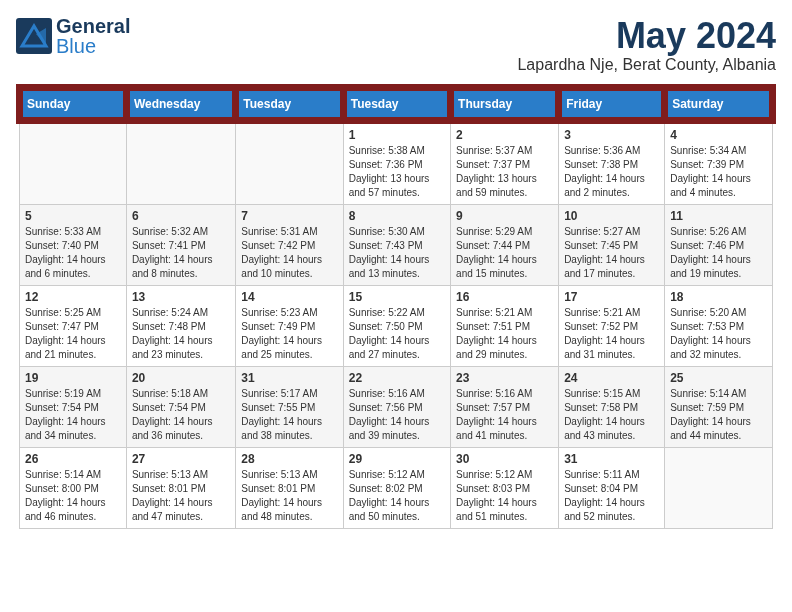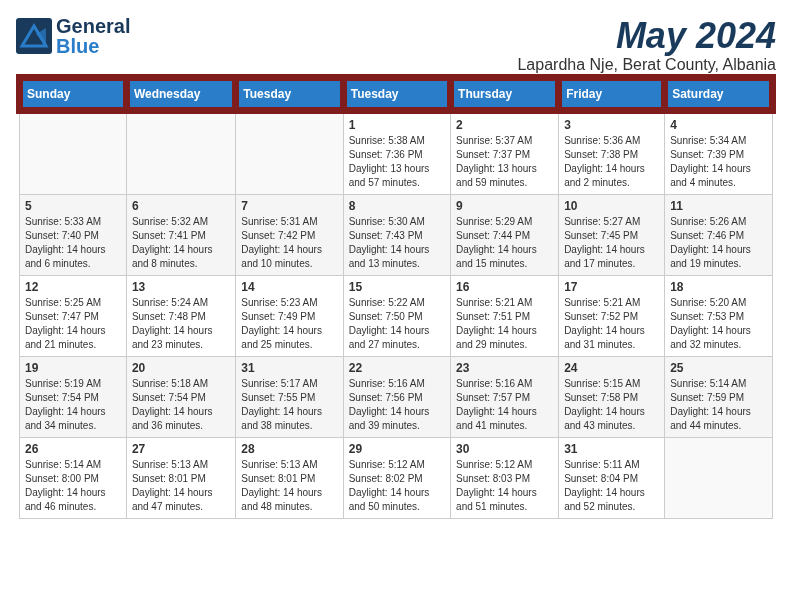--- a/index.html
+++ b/index.html
@@ -7,42 +7,42 @@
       font-family: Arial, sans-serif;
       background: #fff;
       width: 792px;
       min-height: 612px;
       padding: 16px;
     }
     .header {
       display: flex;
       justify-content: space-between;
       align-items: flex-start;
+      margin-bottom: 10px;
     }
     .logo-general {
       font-size: 20px;
       font-weight: bold;
       color: #1a3a5c;
       line-height: 1;
     }
     .logo-blue {
       font-size: 20px;
-      font-weight: bold;
+      font-weight: normal;
       color: #2a7dc9;
       line-height: 1;
     }
     .title-block {
       text-align: right;
     }
     .month-title {
       font-size: 36px;
       font-weight: bold;
       color: #1a3a5c;
       line-height: 1.1;
-      font-style: italic;
     }
     .location-title {
       font-size: 16px;
       color: #333;
     }
     table {
       width: 100%;
       border-collapse: collapse;
     }
     thead tr th {

